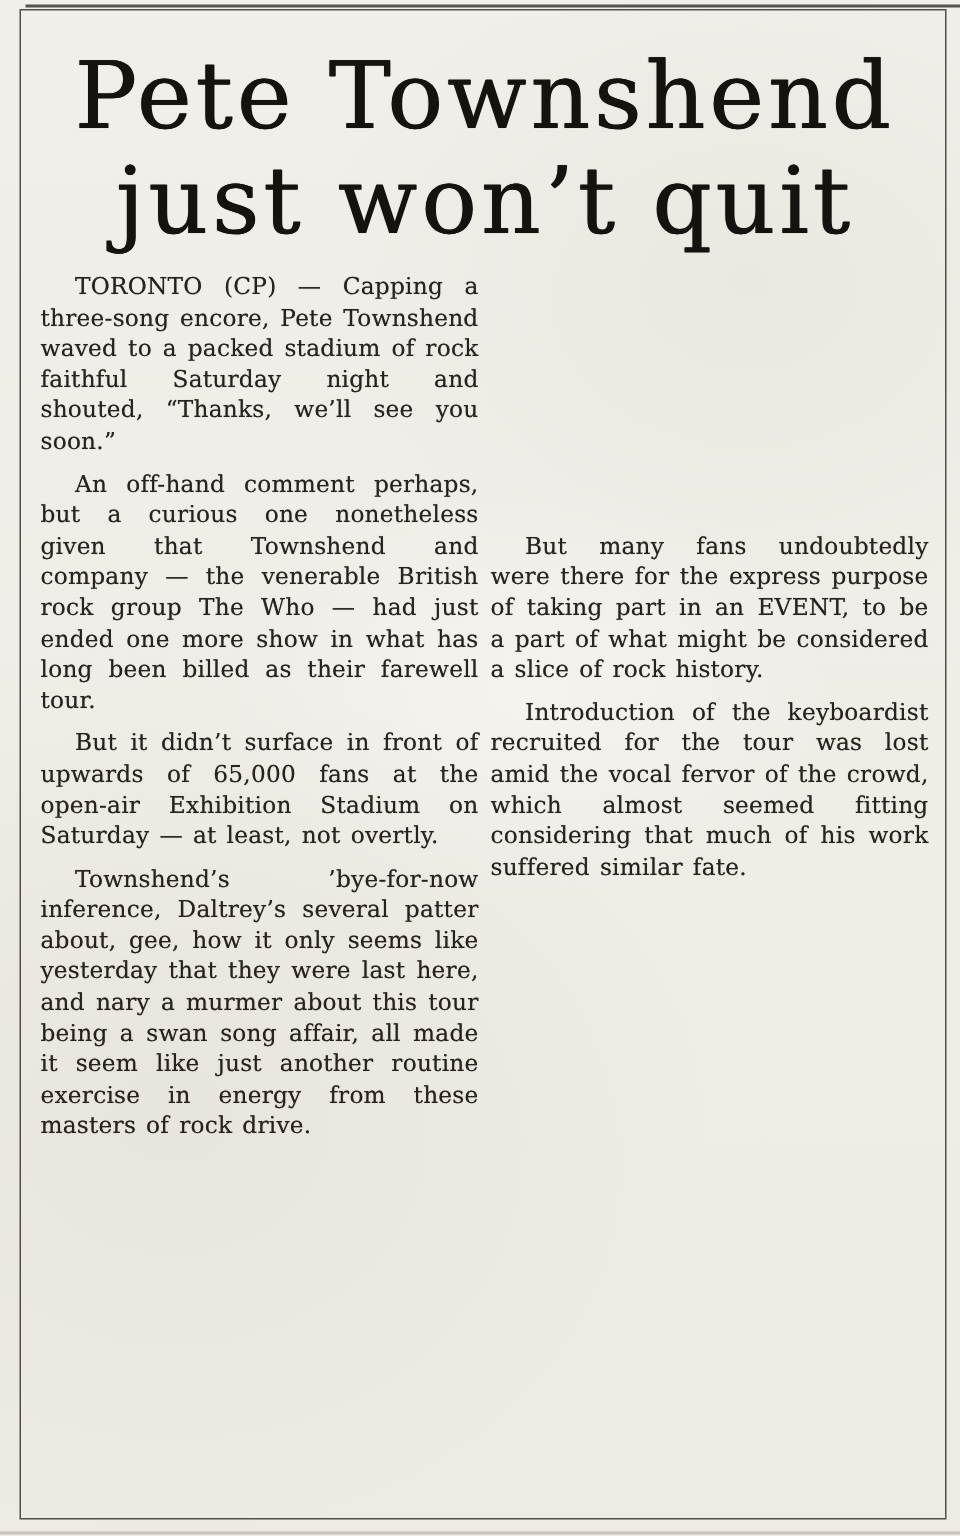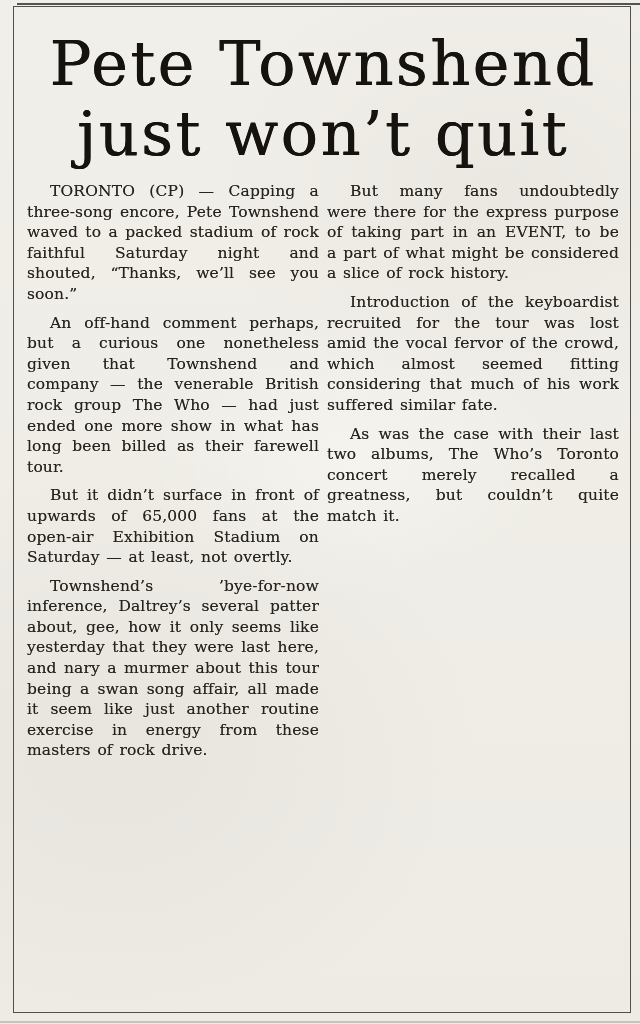--- a/index.html
+++ b/index.html
@@ -55,20 +55,21 @@
     line-height: 70px;
     letter-spacing: 2.5px;
     color: #191613;
     text-shadow: 0.45px 0 0 #191613, 0 0 0.6px rgba(25,22,19,0.55);
   }
   .hl-line { display: block; white-space: nowrap; }
   .columns {
     display: flex;
     gap: 8px;
     margin-top: 6px;
+    align-items: center;
   }
   .col { flex: 1 1 0; min-width: 0; }
   .col p {
     margin: 0 0 8px 0;
     font-size: 15.5px;
     line-height: 20.6px;
     text-align: justify;
     text-indent: 23px;
     word-spacing: 1.6px;
     letter-spacing: 0.15px;
@@ -91,19 +92,18 @@
     <div class="columns">
       <div class="col">
         <p>TORONTO (CP) — Capping a three-song encore, Pete Townshend waved to a packed stadium of rock faithful Saturday night and shouted, “Thanks, we’ll see you soon.”</p>
         <p>An off-hand comment perhaps, but a curious one nonetheless given that Townshend and company — the venerable British rock group The Who — had just ended one more show in what has long been billed as their farewell tour.</p>
         <p>But it didn’t surface in front of upwards of 65,000 fans at the open-air Exhibition Stadium on Saturday — at least, not overtly.</p>
         <p>Townshend’s ’bye-for-now inference, Daltrey’s several patter about, gee, how it only seems like yesterday that they were last here, and nary a murmer about this tour being a swan song affair, all made it seem like just another routine exercise in energy from these masters of rock drive.</p>
       </div>
       <div class="col">
         <p>But many fans undoubtedly were there for the express purpose of taking part in an EVENT, to be a part of what might be considered a slice of rock history.</p>
         <p>Introduction of the keyboardist recruited for the tour was lost amid the vocal fervor of the crowd, which almost seemed fitting considering that much of his work suffered similar fate.</p>
-        <p>As was the case with their last two albums, The Who’s Toronto concert merely recalled a greatness, but couldn’t quite match it.</p>
       </div>
     </div>
   </div>
 
   <div class="bottom-smudge"></div>
 </div>
 
 </body></html>

